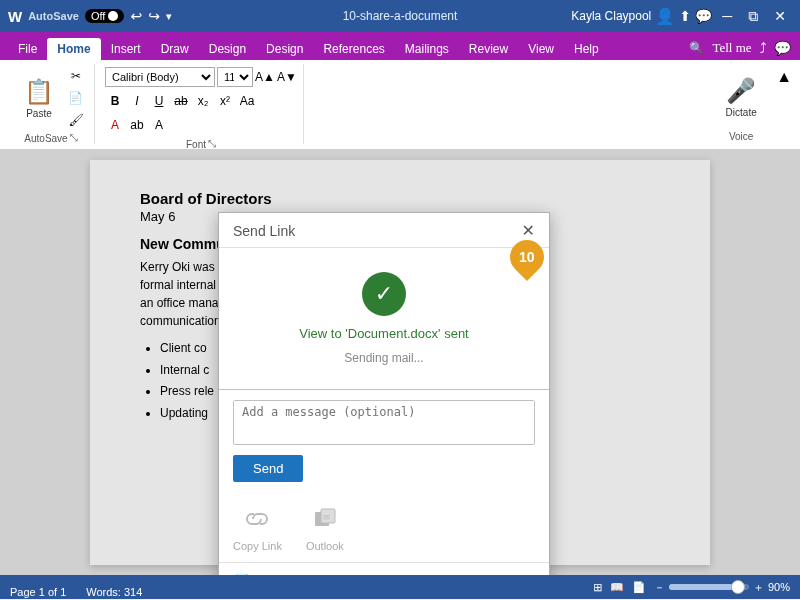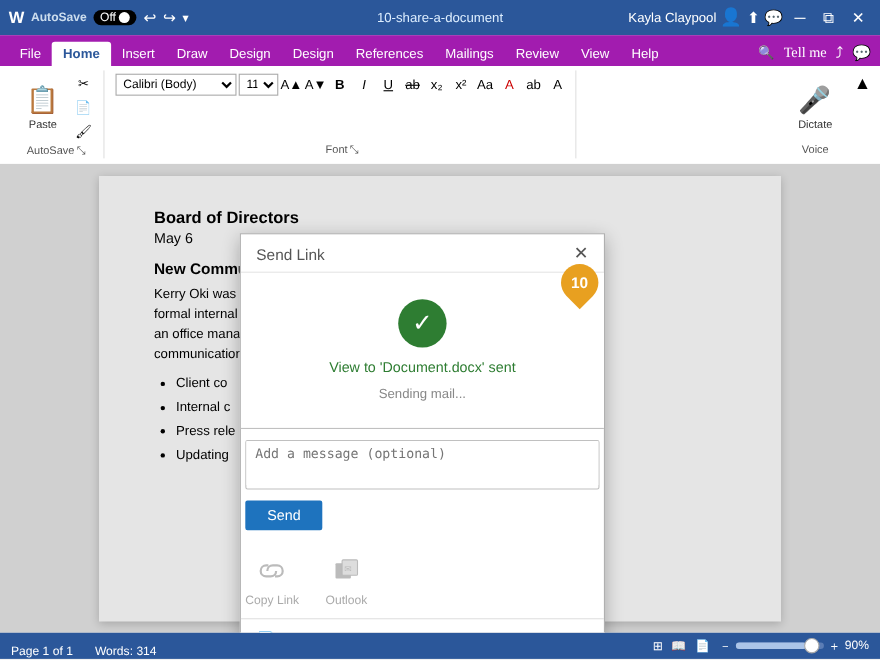--- a/index.html
+++ b/index.html
@@ -213,21 +213,21 @@
       font-size: 13px;
       color: #2e7d32;
     }
     #sending-status {
       font-size: 12px;
       color: #888;
     }
 
     
     #panel-body {
-      padding: 10px 4px;
+      padding: 10px 14px;
     }
 
     #share-close-btn {
       position: absolute;
       top: 2px;
       right: 6px;
       background: none;
       border: none;
       font-size: 18px;
       cursor: pointer;
@@ -383,21 +383,21 @@
         <button class="font-btn" title="Format Painter">🖌</button>
       </div>
     </div>
     <div class="ribbon-group-label">
       <span>AutoSave</span>
       <span style="cursor:pointer;">⤡</span>
     </div>
   </div>
 
   <div class="ribbon-group font-group">
-    <div style="display:flex;flex-direction:row;gap:2px;">
+    <div style="display:flex;flex-direction:column;gap:2px;">
       <div class="font-row">
         <select class="font-select" style="width:110px;">
           <option>Calibri (Body)</option>
         </select>
         <select class="font-select" style="width:36px;">
           <option>11</option>
         </select>
         <button class="font-btn">A▲</button>
         <button class="font-btn">A▼</button>
       </div>

